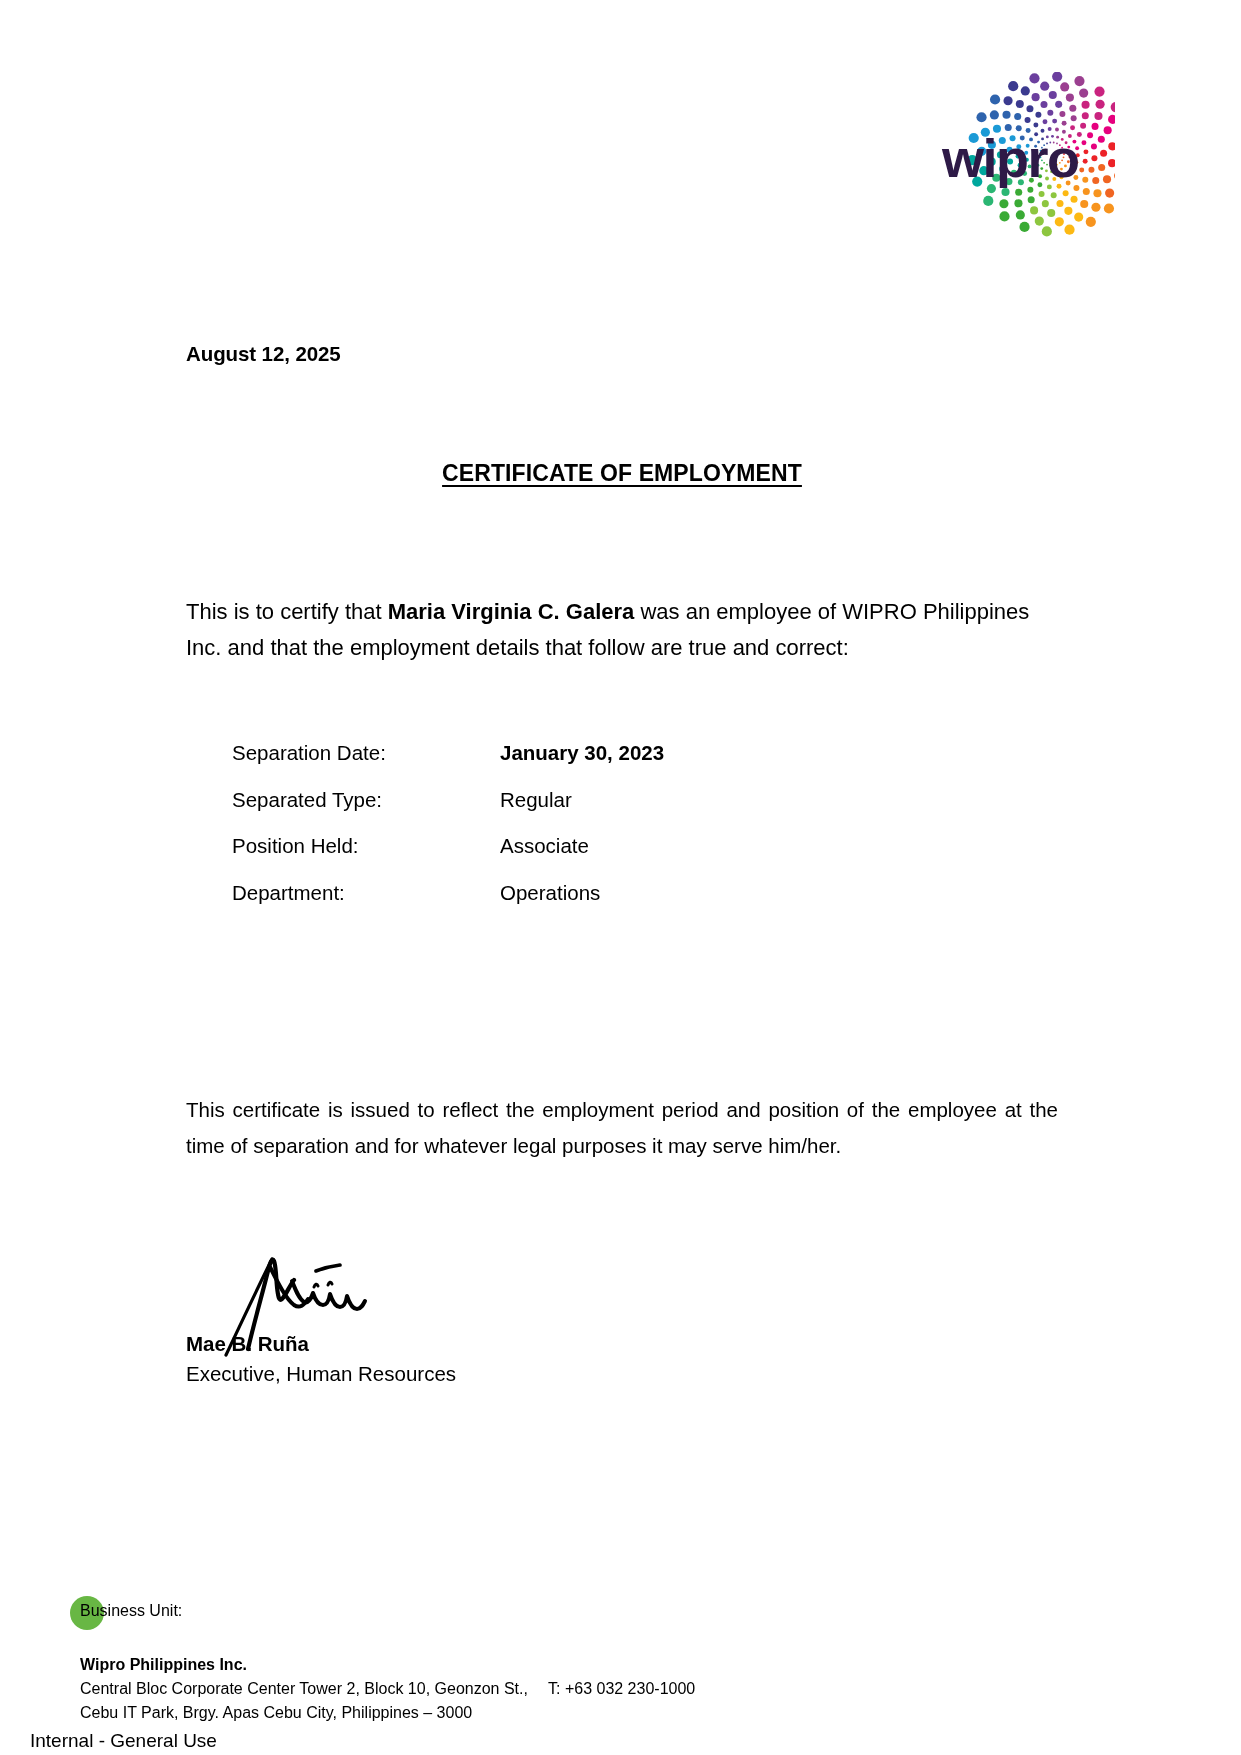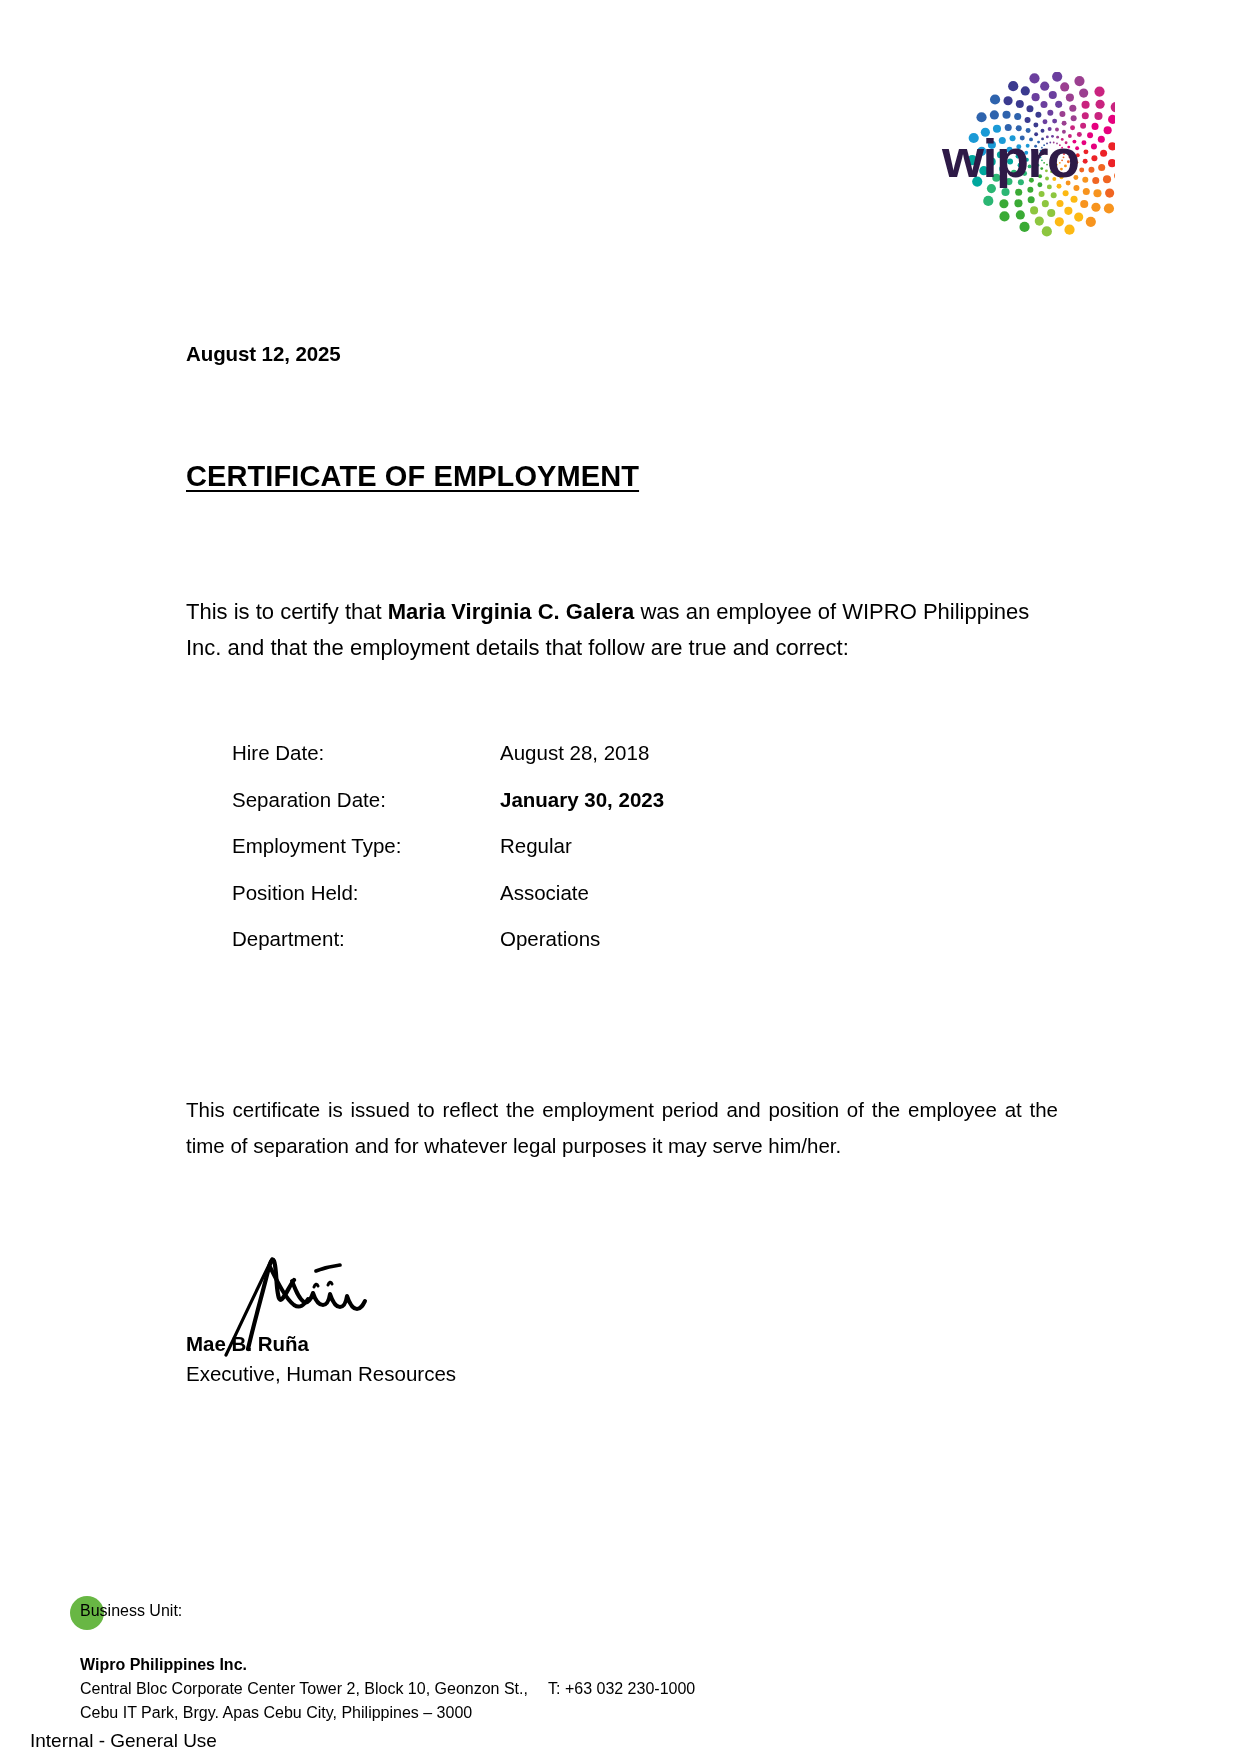--- a/index.html
+++ b/index.html
@@ -40,21 +40,22 @@
     font-weight: bold;
     letter-spacing: -0.1px;
     white-space: nowrap;
   }
 
   .doc-title {
     position: absolute;
     left: 186px;
     top: 460px;
     width: 872px;
-    font-size: 29px;
+    text-align: center;
+    font-size: 23px;
     font-weight: bold;
     letter-spacing: 0.1px;
   }
   .doc-title .underline {
     text-decoration: underline;
     text-underline-offset: 4px;
   }
 
   .intro-para {
     position: absolute;
@@ -405,29 +406,25 @@
     <span class="underline">CERTIFICATE OF EMPLOYMENT</span>
   </div>
 
   <div class="intro-para">
     <span>This is to certify that </span><b>Maria Virginia C. Galera</b><span> was an employee of WIPRO Philippines Inc. and that the employment details that follow are true and correct:</span>
   </div>
 
   <table class="details">
     <tbody id="details-body">
         <tr>
-          <td class="label">Hire Date:</td>
-          <td class="value">August 28, 2018</td>
-        </tr>
-        <tr>
           <td class="label">Separation Date:</td>
           <td class="value bold">January 30, 2023</td>
         </tr>
         <tr>
-          <td class="label">Employment Type:</td>
+          <td class="label">Separated Type:</td>
           <td class="value">Regular</td>
         </tr>
         <tr>
           <td class="label">Position Held:</td>
           <td class="value">Associate</td>
         </tr>
         <tr>
           <td class="label">Department:</td>
           <td class="value">Operations</td>
         </tr>

